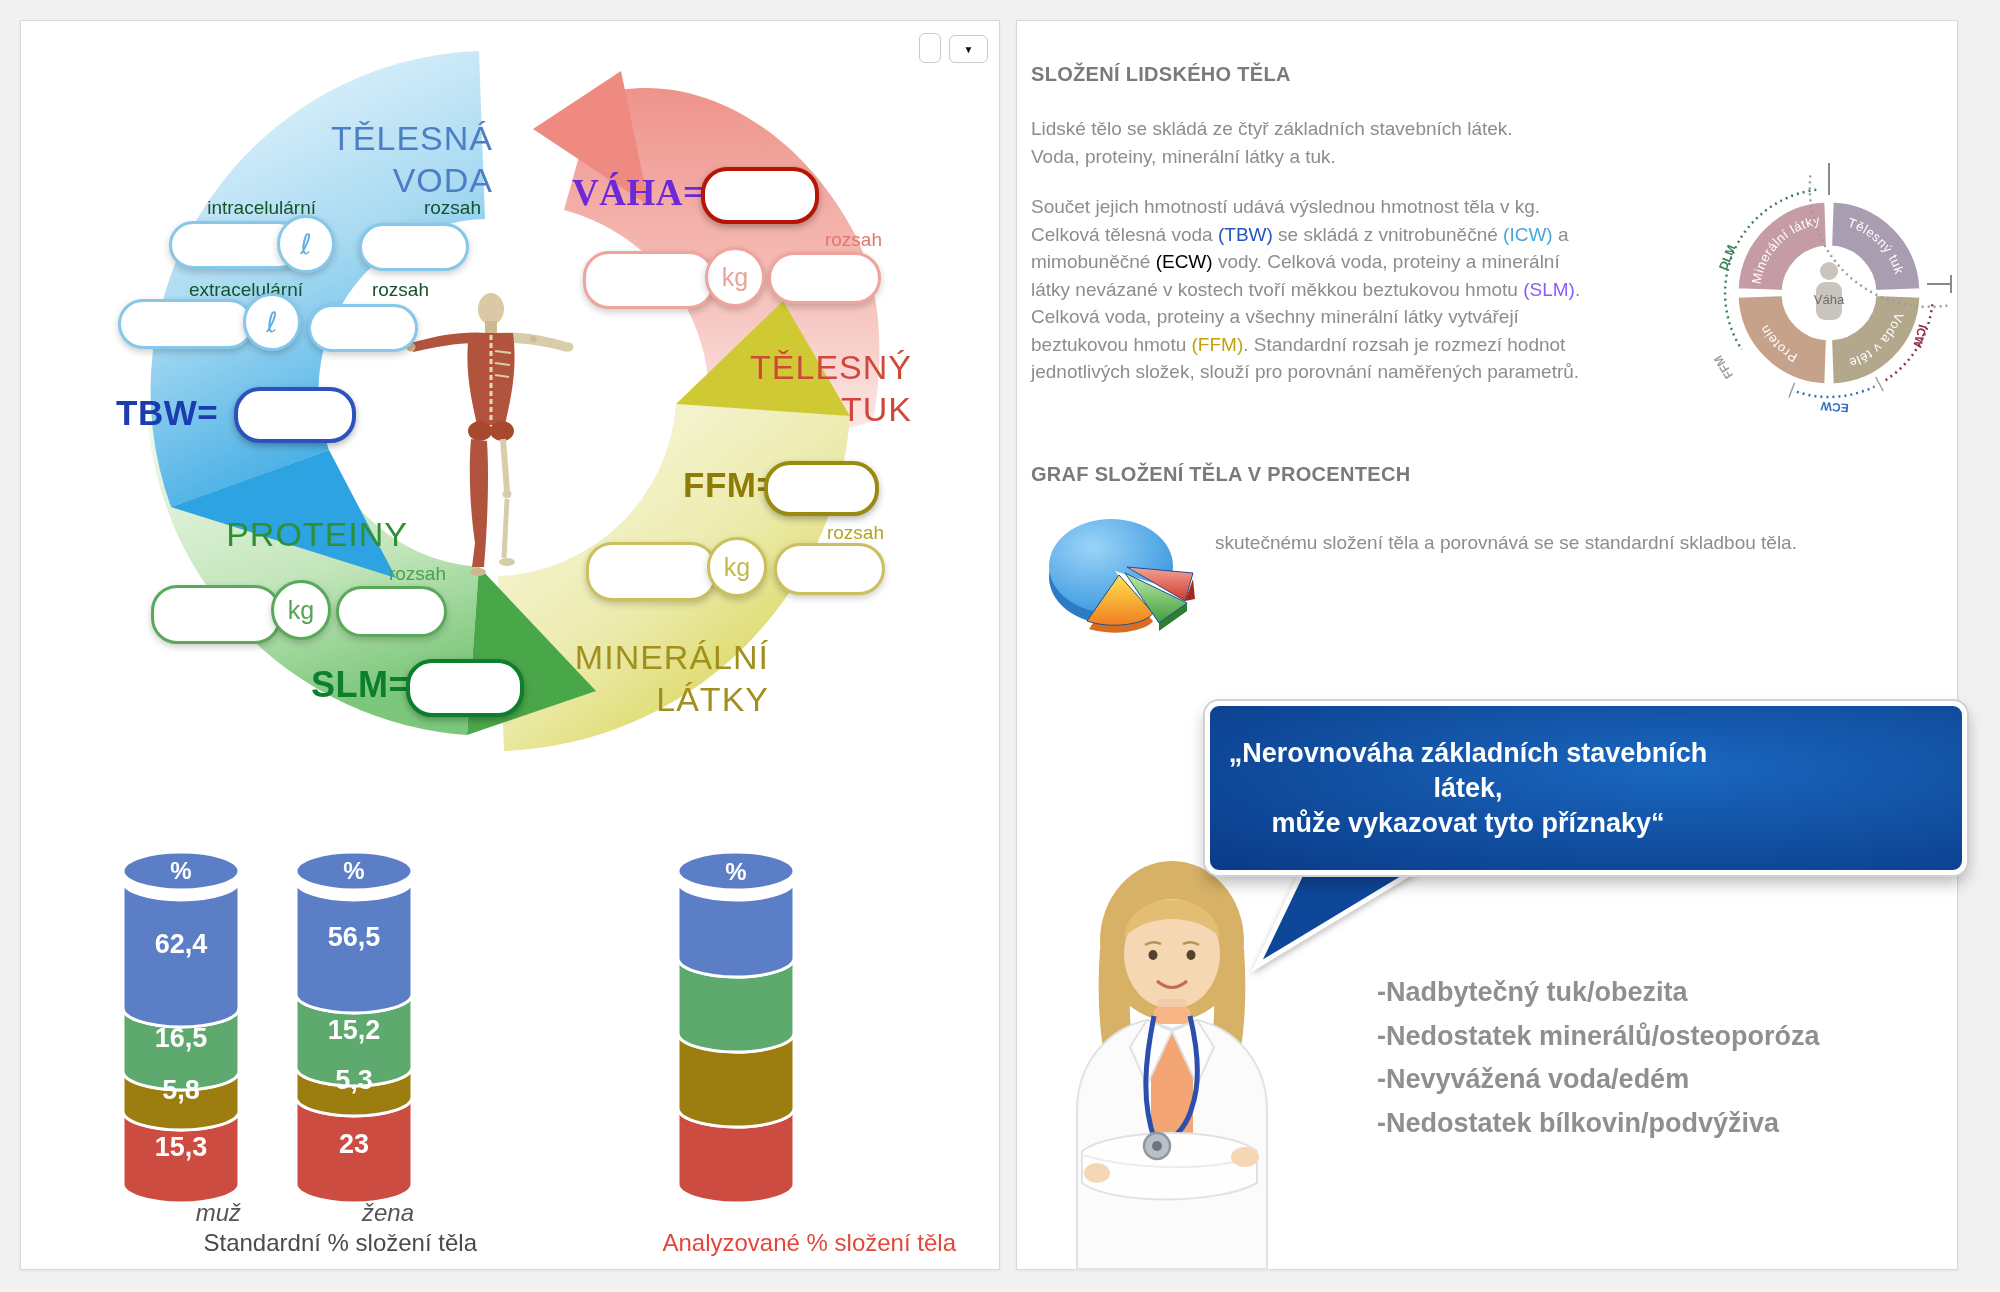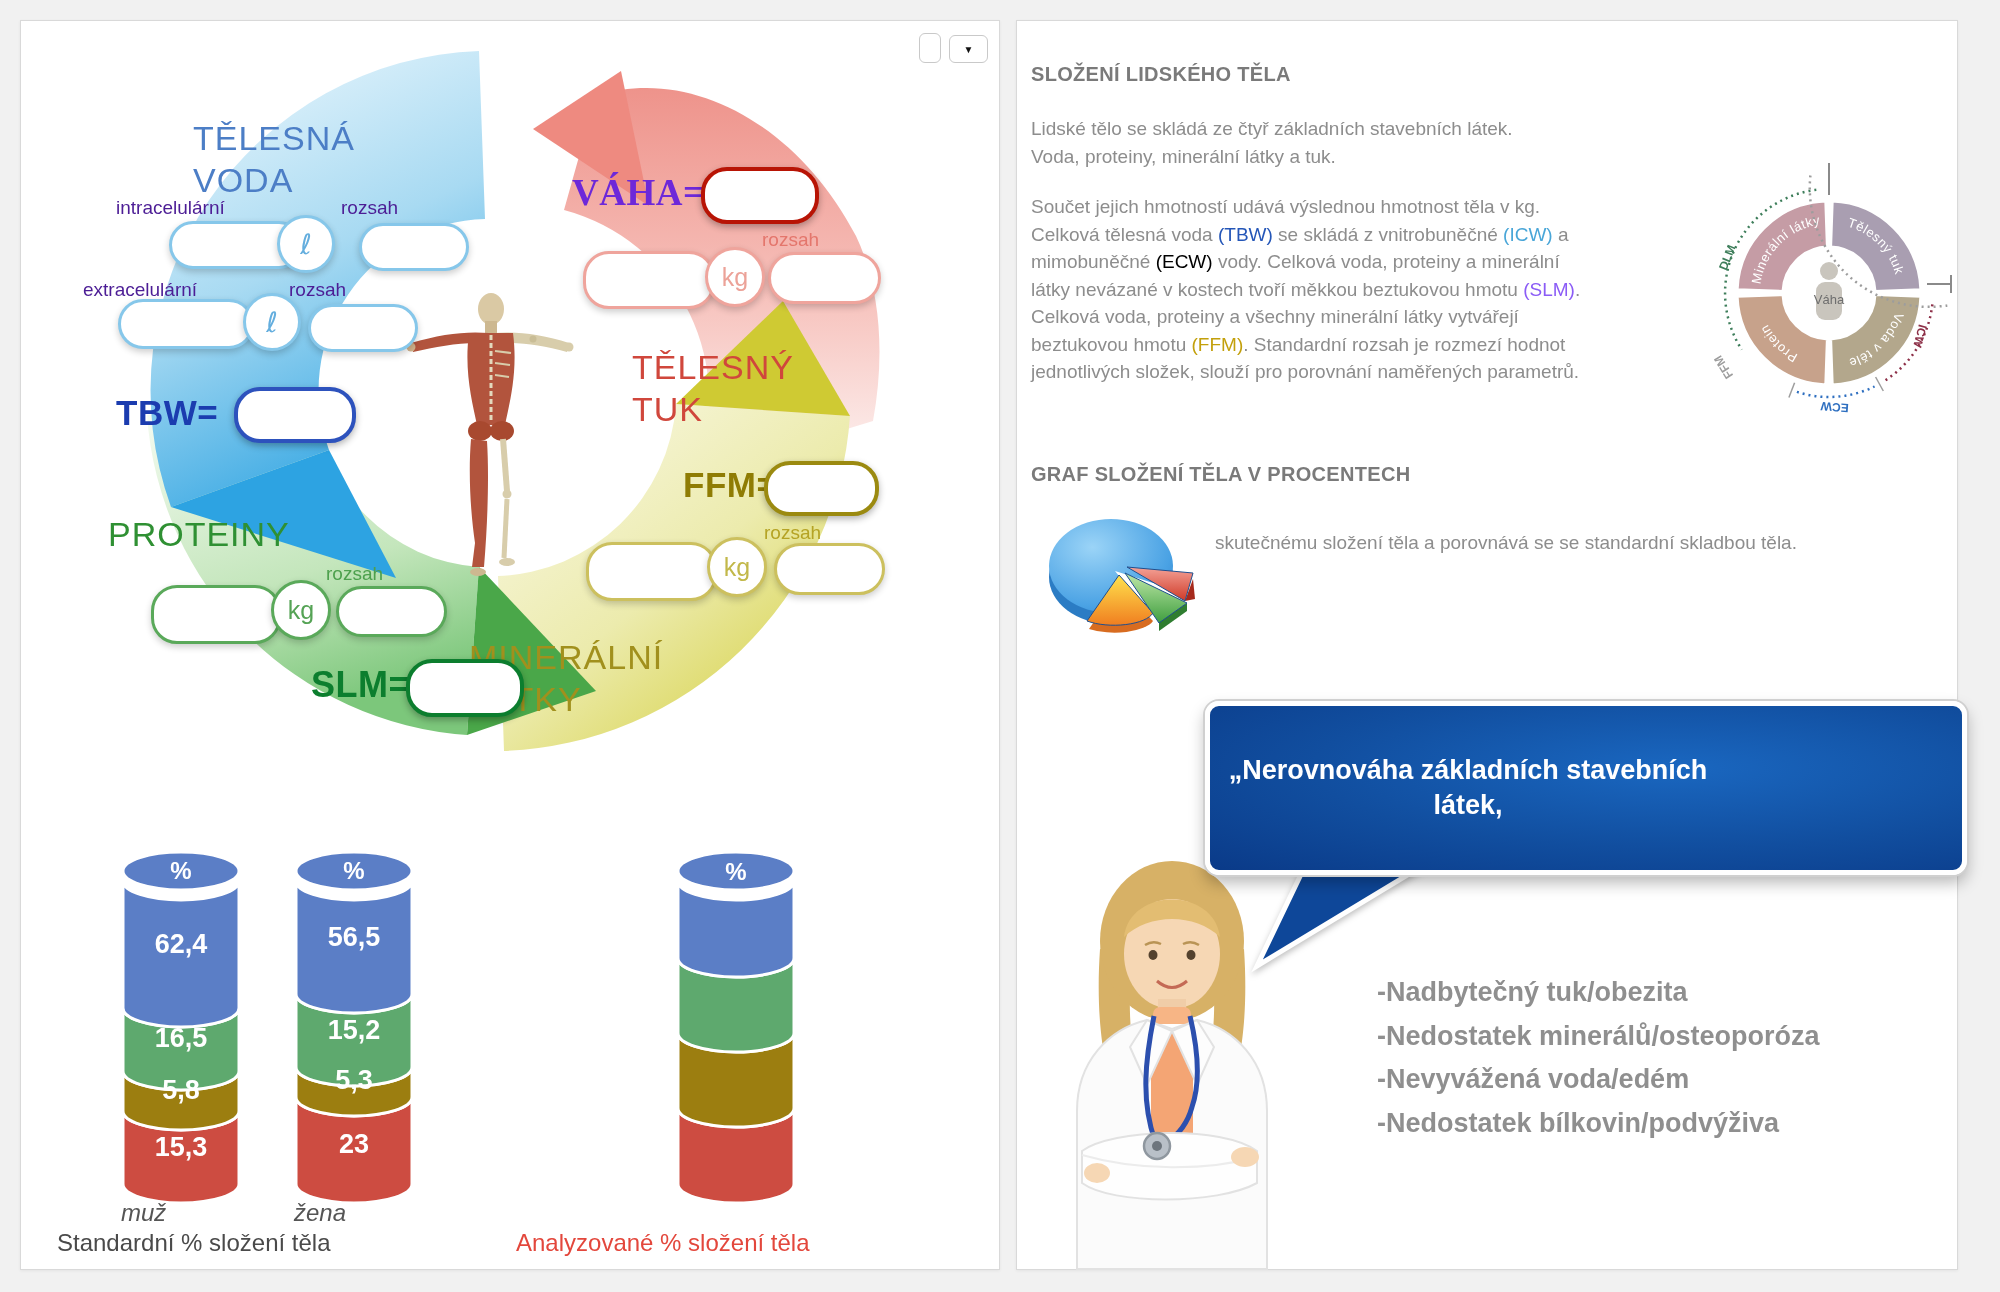--- a/index.html
+++ b/index.html
@@ -1,26 +1,26 @@
 <!DOCTYPE html>
 <html><head>
 <meta charset="utf-8">
 <style>
   html,body{margin:0;padding:0;background:#e9e9e9;font-family:"Liberation Sans",sans-serif;}
   #page{position:relative;width:2000px;height:1292px;background:#f1f1f1;overflow:hidden;outline:1px solid #c9c9c9;}
   .card{position:absolute;background:#fff;border:1px solid #d9d9d9;box-shadow:0 1px 3px rgba(0,0,0,.06);}
   #left-card{left:20px;top:20px;width:978px;height:1248px;}
   #right-card{left:1016px;top:20px;width:940px;height:1248px;}
   .abs{position:absolute;}
-  .ctr{transform:translateX(-50%);text-align:left;}
+  .ctr{transform:translateX(-50%);text-align:right;}
   
   .sw-title{font-size:34px;line-height:42px;letter-spacing:1px;}
   .t-water{color:#4c7ec6;} .t-fat{color:#d0473c;} .t-prot{color:#2f9033;} .t-min{color:#a1901d;}
   .small-lbl{font-size:19px;}
-  .l-water{color:#4c1d95;} .l-fat{color:#e4766c;} .l-prot{color:#4da04d;} .l-min{color:#b5a325;}
+  .l-water{color:#14532d;} .l-fat{color:#e4766c;} .l-prot{color:#4da04d;} .l-min{color:#b5a325;}
   .big-eq{font-weight:bold;font-size:35px;letter-spacing:.5px;}
   .eq-tbw{color:#1b3caf;} .eq-vaha{color:#6d28d9;font-size:37px;font-family:Liberation Serif, serif;} .eq-ffm{color:#8f7c04;} .eq-slm{color:#0c7e2e;font-size:36px;}
   .pill{position:absolute;background:#fff;border:3px solid;border-radius:26px;box-shadow:0 3px 7px rgba(0,0,0,.2);z-index:2;}
   .ucircle{position:absolute;background:#fff;border:3px solid;border-radius:50%;box-shadow:0 3px 7px rgba(0,0,0,.2);z-index:3;display:flex;align-items:center;justify-content:center;}
   .b-water{border-color:#86c7ea;} .b-fat{border-color:#efa49c;} .b-prot{border-color:#5aa95a;} .b-min{border-color:#ccc05e;}
   .unit-l{font-family:"DejaVu Sans",sans-serif;font-style:italic;font-size:28px;color:#64aede;}
   .unit-kg{font-size:25px;}
   .k-fat{color:#eca298;} .k-prot{color:#55a355;} .k-min{color:#c2b84a;}
   .val-input{position:absolute;background:#fff;border:4px solid;border-radius:26px;box-shadow:0 3px 7px rgba(0,0,0,.3);z-index:2;}
   .i-tbw{border-color:#2d52bd;} .i-vaha{border-color:#b81405;} .i-ffm{border-color:#9b8a10;} .i-slm{border-color:#0c7e2e;}
@@ -318,20 +318,21 @@
       <div>skutečnému složení těla a porovnává se se standardní skladbou těla.</div>
     </div>
 
     <svg width="940" height="1248" viewBox="0 0 940 1248" style="left:0;top:0;pointer-events:none;">
       <polygon points="300,820 240,945 437,826" fill="#0e4799" stroke="#fff" stroke-width="5" style="filter:drop-shadow(0 3px 3px rgba(0,0,0,.25));"></polygon>
     </svg>
 
     <div id="bubble">
       <div id="bubble-text">
         <div>„Nerovnováha základních stavebních látek,</div>
+        <div>může vykazovat tyto příznaky“</div>
       </div>
     </div>
 
     <svg width="272" height="420" viewBox="0 0 272 420" style="left:20px;top:828px;">
       <path d="M63,100 C58,175 68,225 82,258 L106,246 C92,200 90,150 96,108 Z" fill="#d7b166"></path>
       <path d="M207,100 C212,175 202,225 188,258 L164,246 C178,200 180,150 174,108 Z" fill="#d7b166"></path>
       <ellipse cx="135" cy="92" rx="72" ry="80" fill="#d7b166"></ellipse>
       <ellipse cx="135" cy="105" rx="48" ry="55" fill="#f6d7b4"></ellipse>
       <path d="M87,88 C93,38 177,38 183,88 C158,64 112,64 87,88 Z" fill="#e3bd72"></path>
       <ellipse cx="116" cy="106" rx="4.5" ry="5" fill="#54422e"></ellipse>

